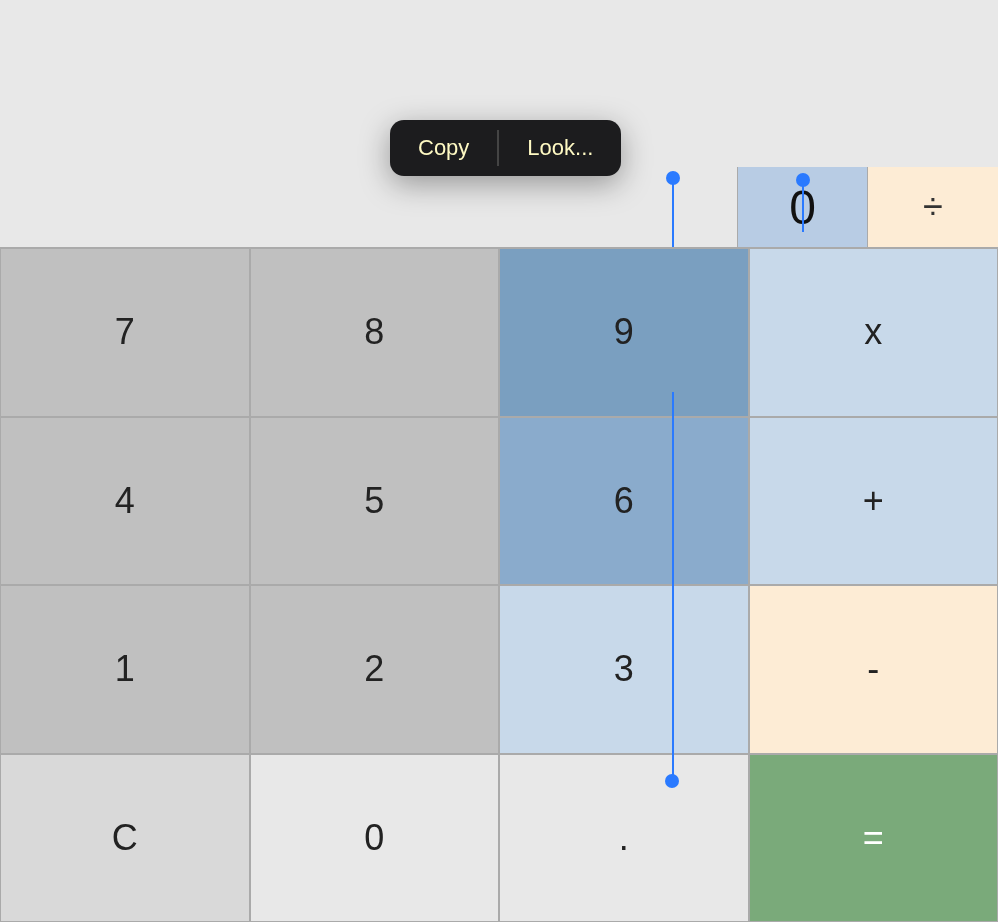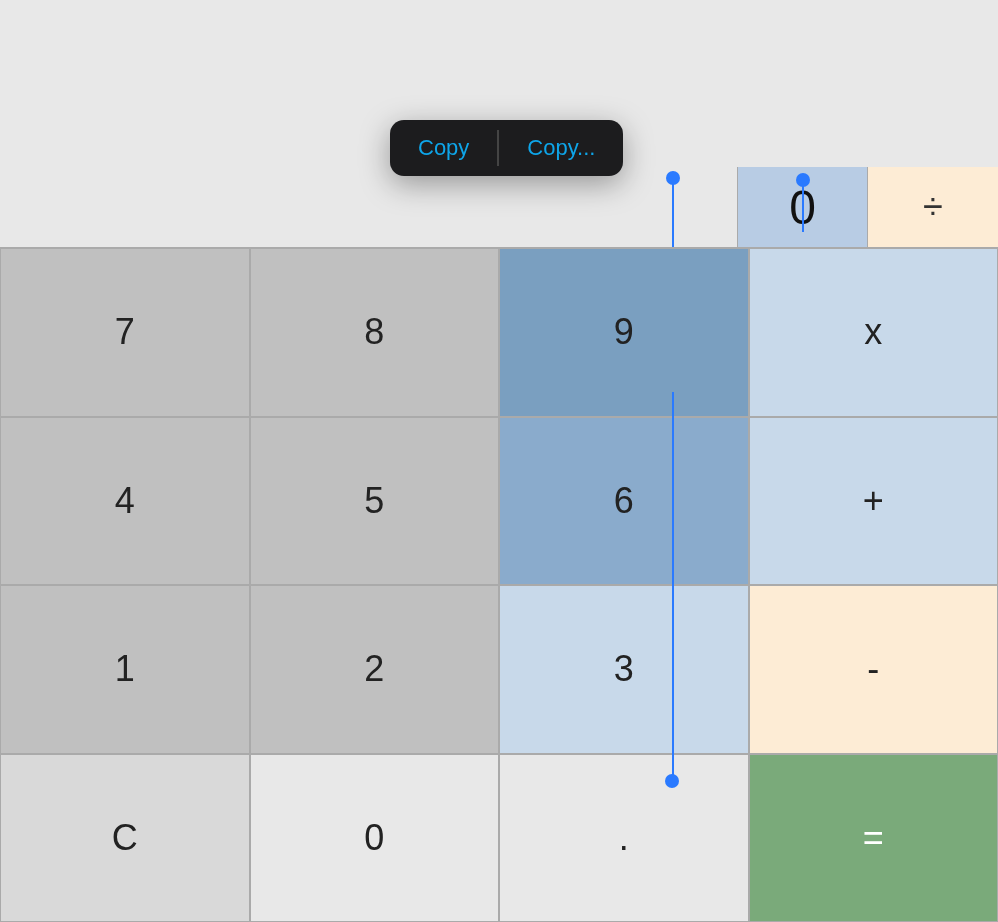--- a/index.html
+++ b/index.html
@@ -163,21 +163,21 @@
       height: 56px;
       box-shadow: 0 8px 30px rgba(0,0,0,0.35);
       z-index: 100;
       overflow: hidden;
     }
 
     .context-menu-item {
       display: flex;
       align-items: center;
       justify-content: center;
-      color: #0ea5e9;
+      color: #fef9c3;
       font-size: 22px;
       font-weight: 400;
       padding: 0 28px;
       cursor: pointer;
       white-space: nowrap;
     }
 
     .context-menu-divider {
       width: 1px;
       background: #444;
@@ -226,21 +226,21 @@
     </div>
   </div>
 
   <div class="context-menu">
     <div class="context-menu-item">
       <span>Copy</span>
     </div>
     <div class="context-menu-divider"></div>
     <div class="context-menu-divider"></div>
     <div class="context-menu-item">
-      <span>Copy...</span>
+      <span>Look...</span>
     </div>
 
   </div>
 
   <div class="connector-dot-top"></div>
   <div class="connector-line"></div>
 
   <div class="keypad">
 
     <div class="key key-num">

